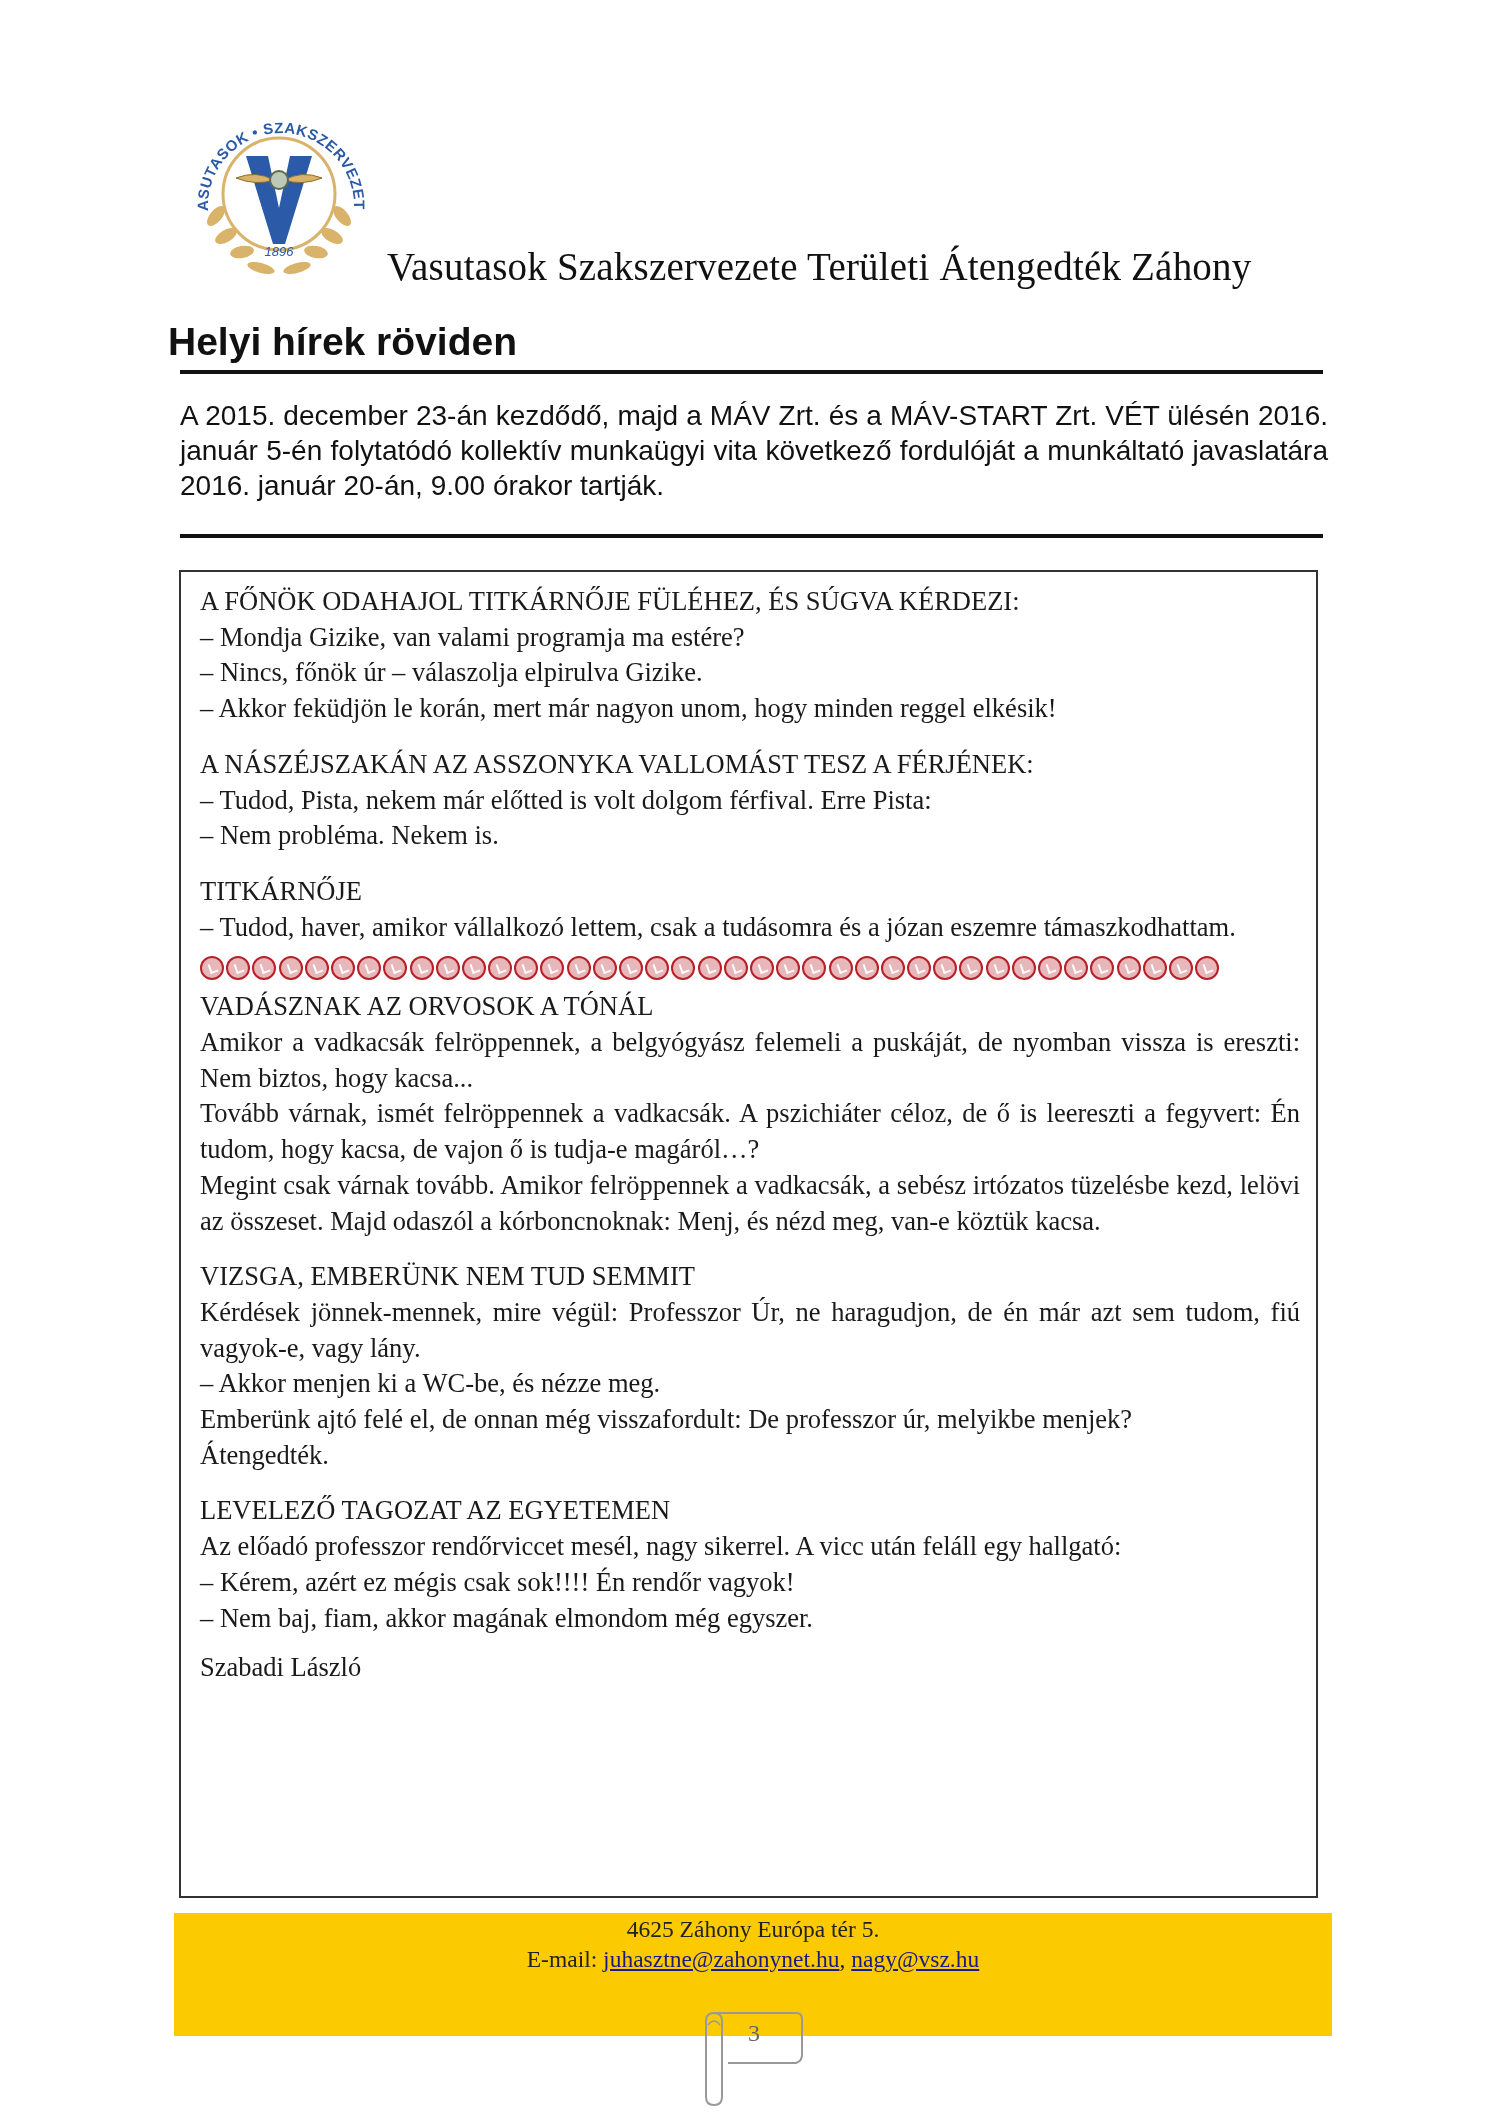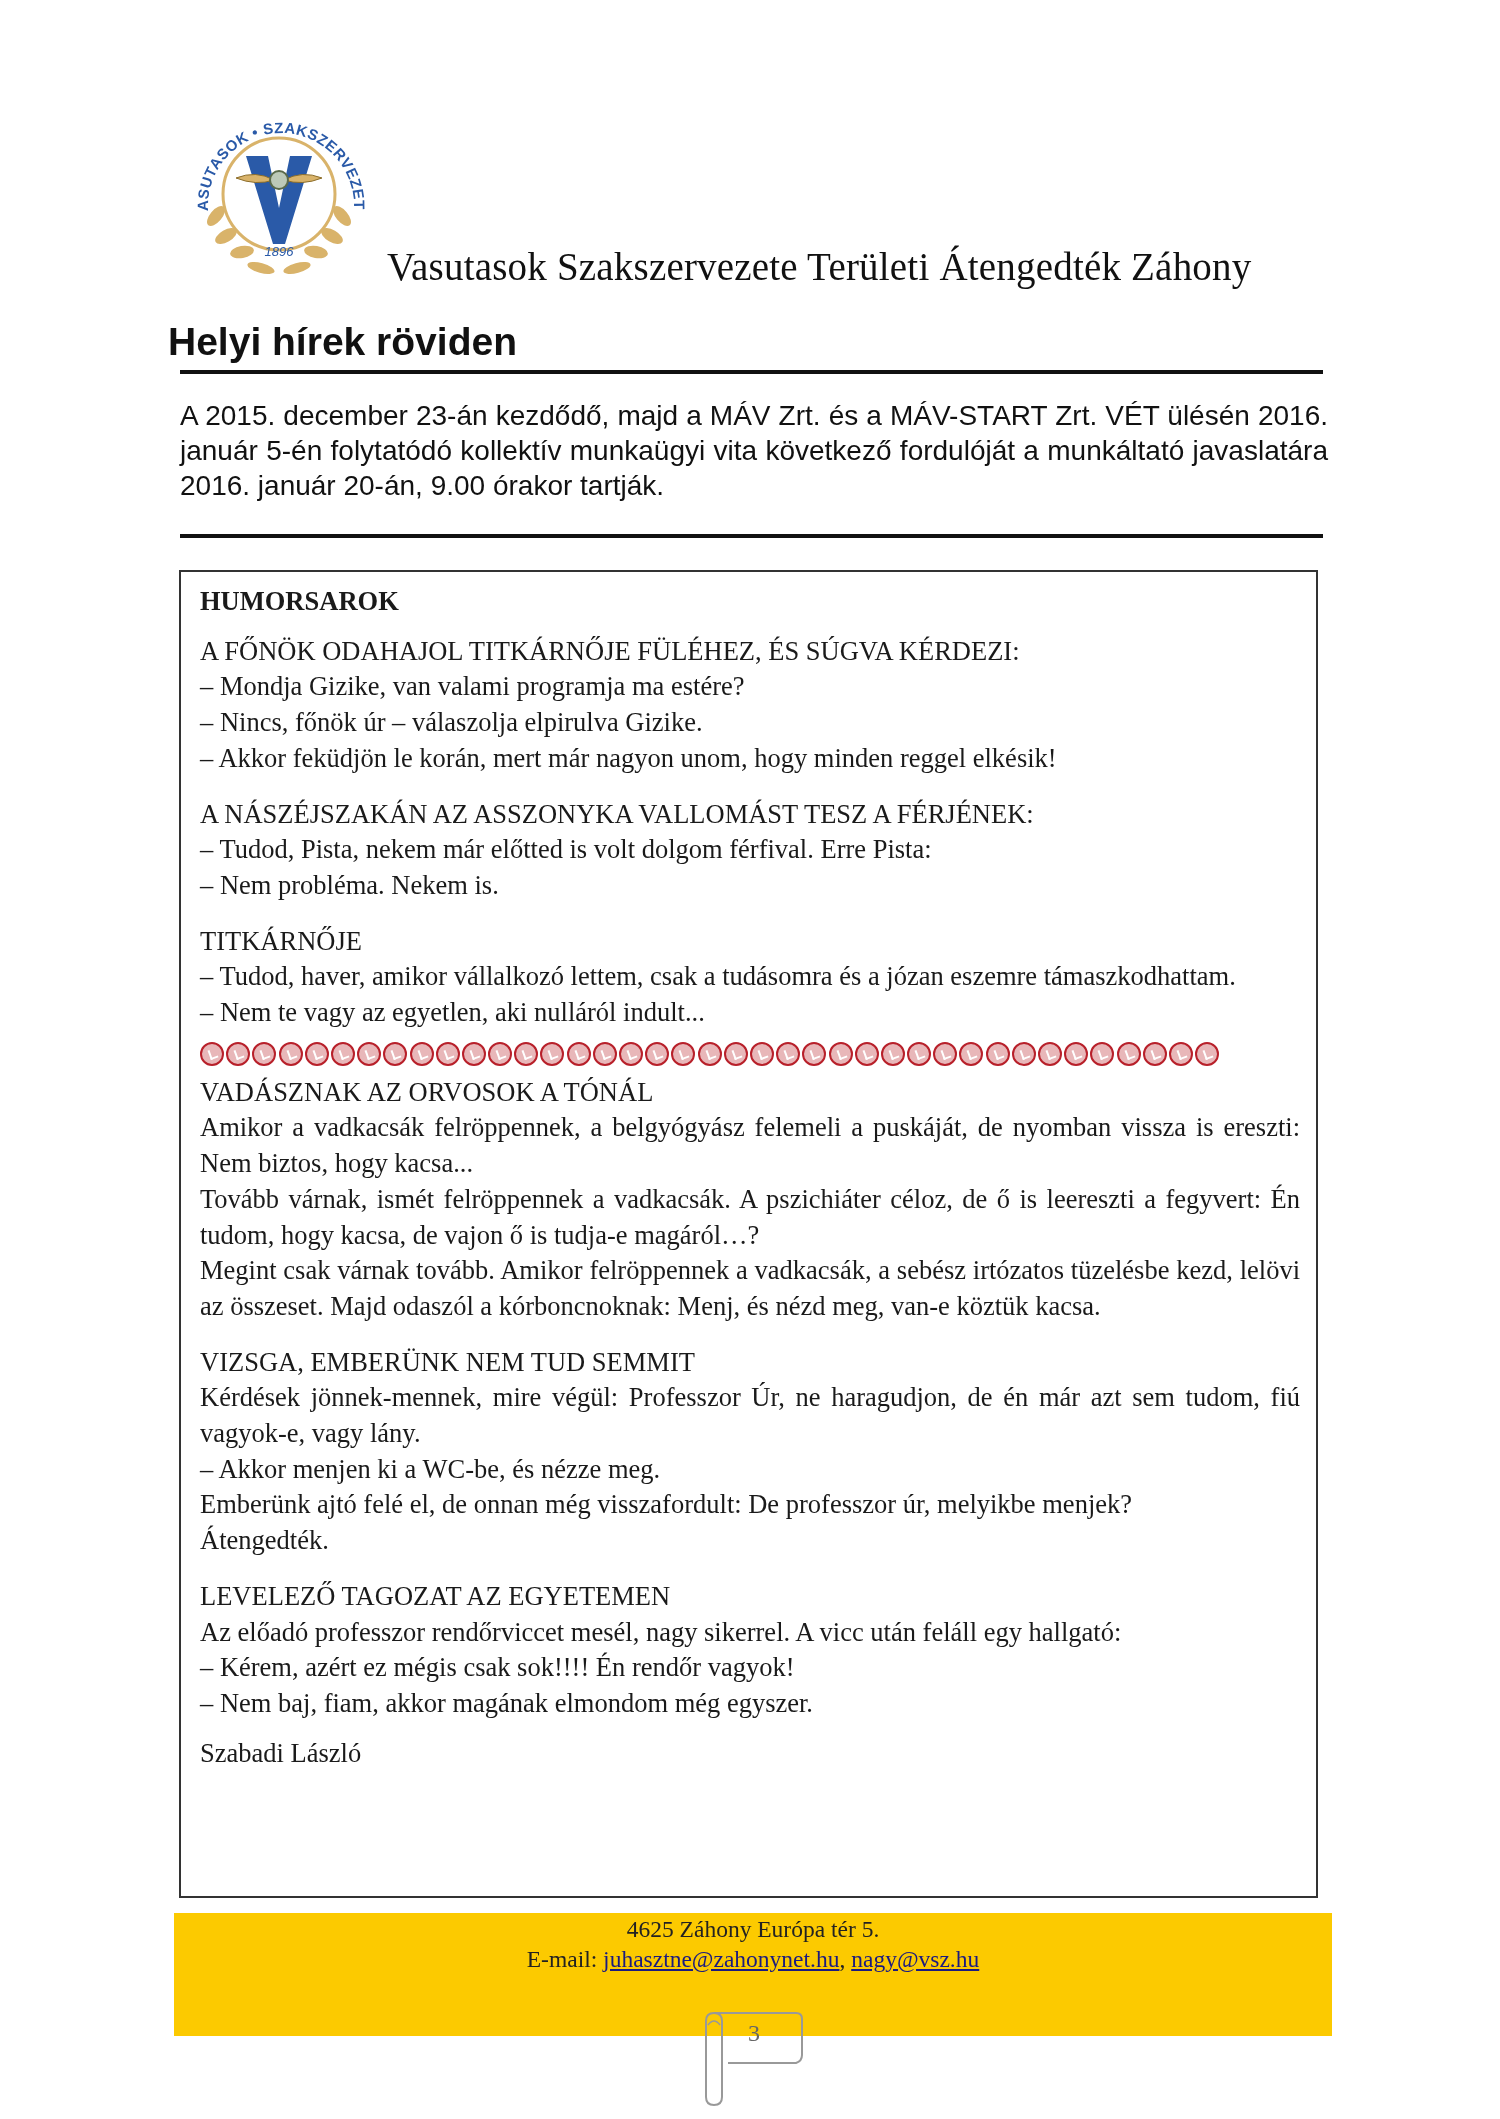--- a/index.html
+++ b/index.html
@@ -99,39 +99,37 @@
   <div class="org-title">Vasutasok Szakszervezete Területi Átengedték Záhony</div>
 
   <div class="section-title">Helyi hírek röviden</div>
   <div class="rule r1"></div>
 
   <div class="news">A 2015. december 23-án kezdődő, majd a MÁV Zrt. és a MÁV-START Zrt. VÉT ülésén 2016. január 5-én folytatódó kollektív munkaügyi vita következő fordulóját a munkáltató javaslatára 2016. január 20-án, 9.00 órakor tartják.</div>
   <div class="rule r2"></div>
 
   <div class="humor-box">
     <div class="humor-inner">
-      <div class="humor-heading">HUMORSAROK</div>
 
       <div class="joke">
         <p>A FŐNÖK ODAHAJOL TITKÁRNŐJE FÜLÉHEZ, ÉS SÚGVA KÉRDEZI:</p>
         <p>– Mondja Gizike, van valami programja ma estére?</p>
         <p>– Nincs, főnök úr – válaszolja elpirulva Gizike.</p>
         <p>– Akkor feküdjön le korán, mert már nagyon unom, hogy minden reggel elkésik!</p>
       </div>
 
       <div class="joke">
         <p>A NÁSZÉJSZAKÁN AZ ASSZONYKA VALLOMÁST TESZ A FÉRJÉNEK:</p>
         <p>– Tudod, Pista, nekem már előtted is volt dolgom férfival. Erre Pista:</p>
         <p>– Nem probléma. Nekem is.</p>
       </div>
 
       <div class="joke" style="margin-bottom:10px">
         <p>TITKÁRNŐJE</p>
         <p>– Tudod, haver, amikor vállalkozó lettem, csak a tudásomra és a józan eszemre támaszkodhattam.</p>
-        <p>– Nem te vagy az egyetlen, aki nulláról indult...</p>
       </div>
 
       <div class="divider-row" id="smiley-row">
           <span class="smiley" style="border-color: rgb(184, 32, 42);"></span>
           <span class="smiley" style="border-color: rgb(184, 32, 42);"></span>
           <span class="smiley" style="border-color: rgb(184, 32, 42);"></span>
           <span class="smiley" style="border-color: rgb(184, 32, 42);"></span>
           <span class="smiley" style="border-color: rgb(184, 32, 42);"></span>
           <span class="smiley" style="border-color: rgb(184, 32, 42);"></span>
           <span class="smiley" style="border-color: rgb(184, 32, 42);"></span>

